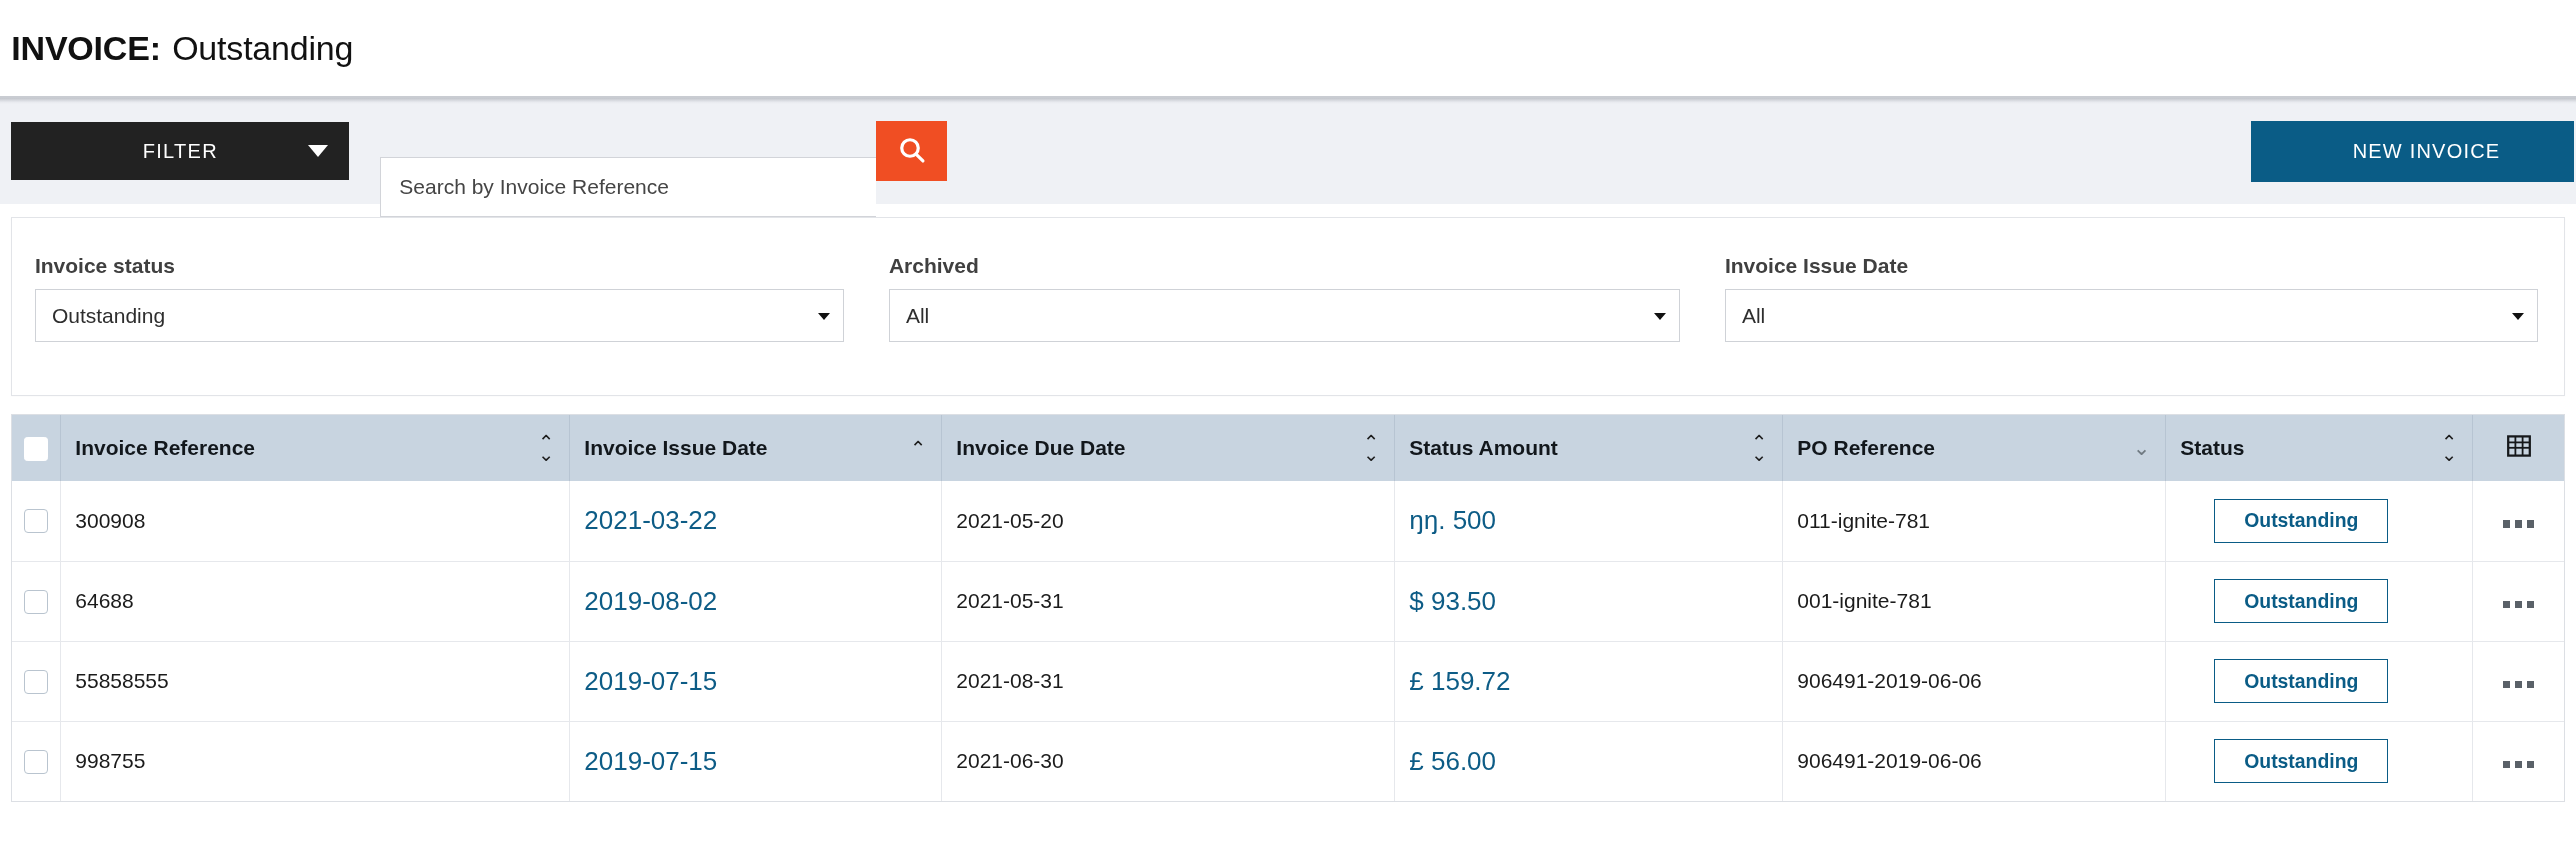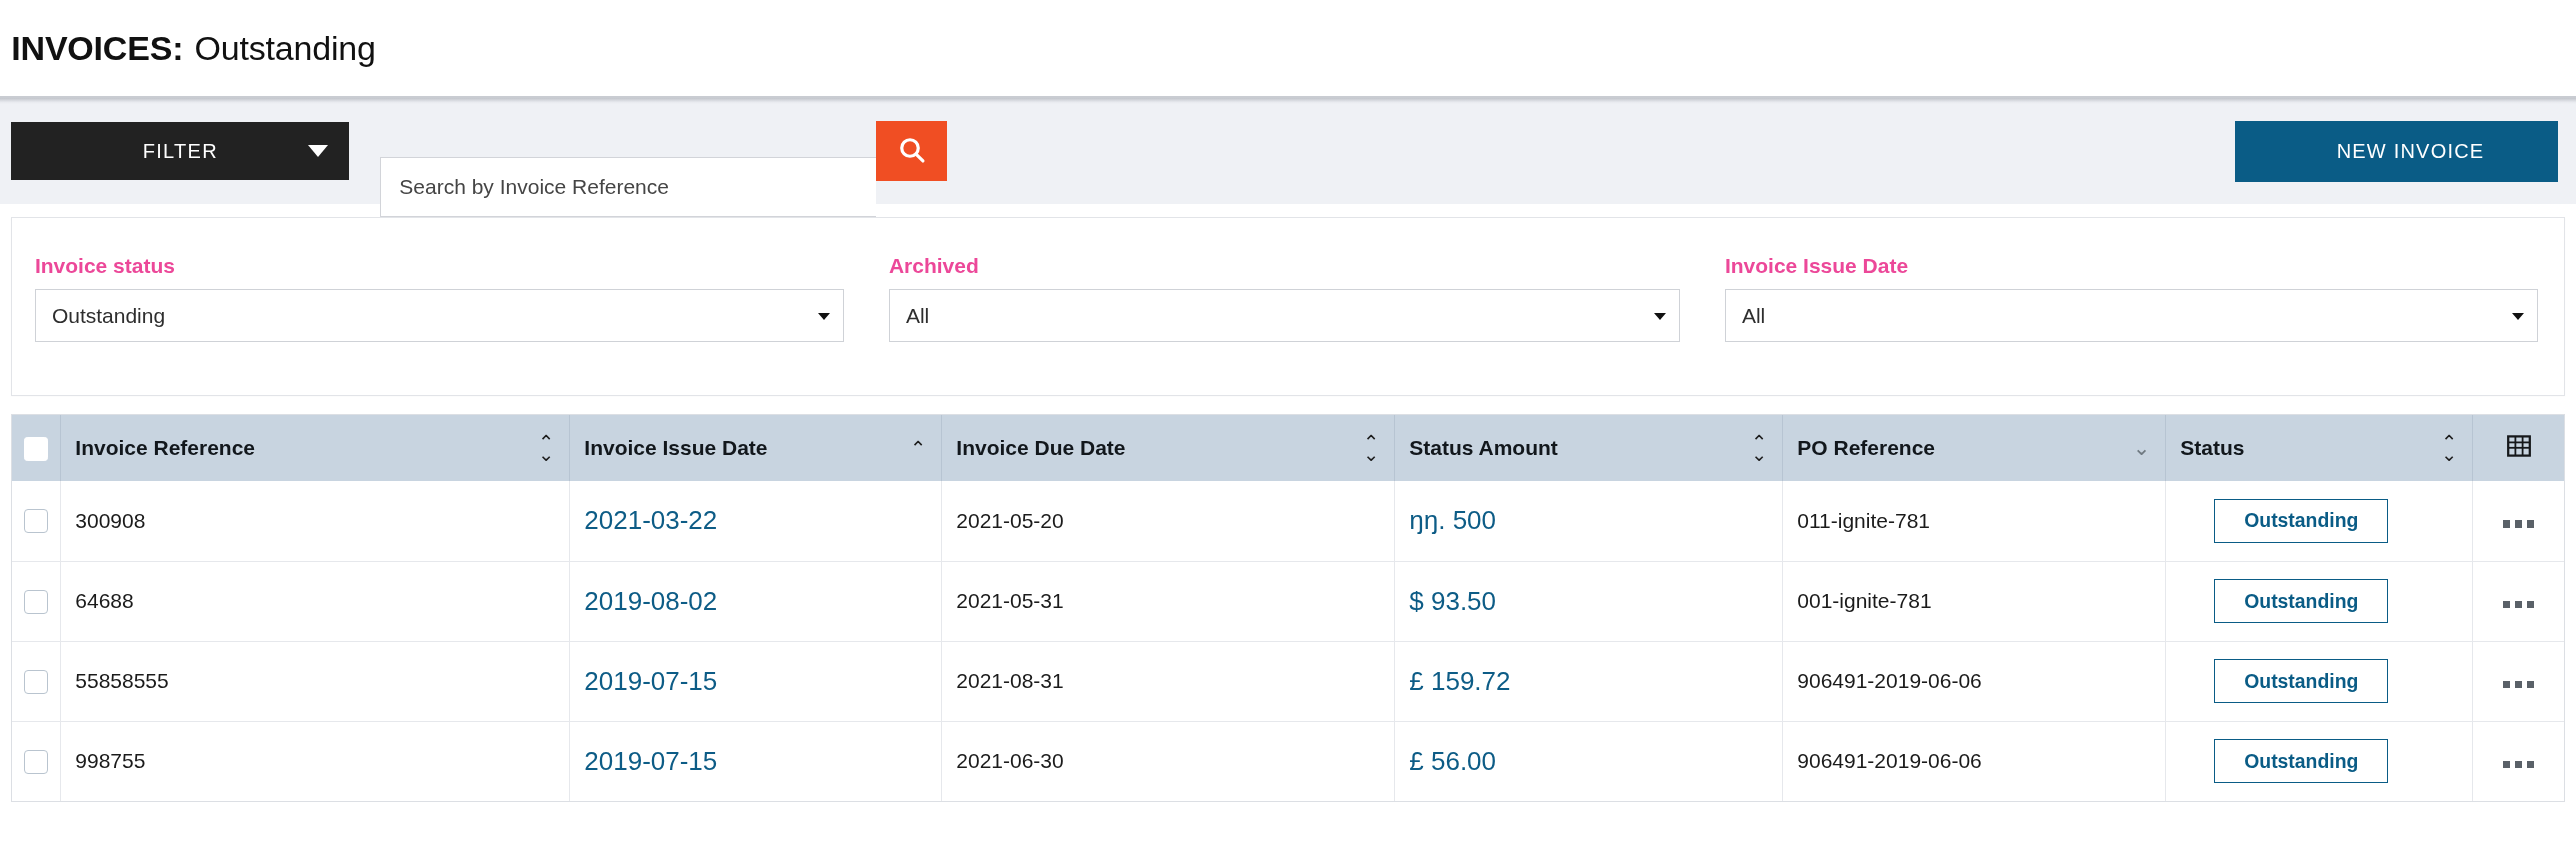--- a/index.html
+++ b/index.html
@@ -105,21 +105,21 @@
     background: #f04e23;
     border: none;
     cursor: pointer;
     display: flex;
     align-items: center;
     justify-content: center;
   }
 
   .new-invoice-button {
     position: absolute;
-    right: 18px;
+    right: 2px;
     width: 323px;
     height: 61px;
     background: #0a5c86;
     color: #ffffff;
     border: none;
     cursor: pointer;
     font-size: 20px;
     letter-spacing: 1.2px;
     font-family: "Liberation Sans", sans-serif;
     padding-left: 28px;
@@ -139,21 +139,21 @@
   .filter-field {
     padding: 0 22.6px;
   }
   .filter-field.f1 { width: 854px; }
   .filter-field.f2 { width: 836px; }
   .filter-field.f3 { width: 858px; }
 
   .filter-label {
     font-size: 21px;
     font-weight: bold;
-    color: #ec4899;
+    color: #404040;
     margin-bottom: 11.3px;
     display: block;
   }
   .select-box {
     position: relative;
     width: 100%;
     height: 53px;
     border: 0.8px solid #cfd2d7;
     background: #ffffff;
     display: flex;
@@ -306,21 +306,21 @@
     width: 7.3px; height: 7.3px;
     background: #5a6168;
     display: block;
   }
 </style>
 </head>
 <body>
 
 <div class="page-header">
   <div class="page-title">
-    <span class="title-strong">INVOICES:</span><span class="title-light">Outstanding</span>
+    <span class="title-strong">INVOICE:</span><span class="title-light">Outstanding</span>
   </div>
 </div>
 
 <div class="toolbar">
 
   <button class="filter-button">
     <span>FILTER</span>
     <span class="filter-caret"></span>
   </button>
 

